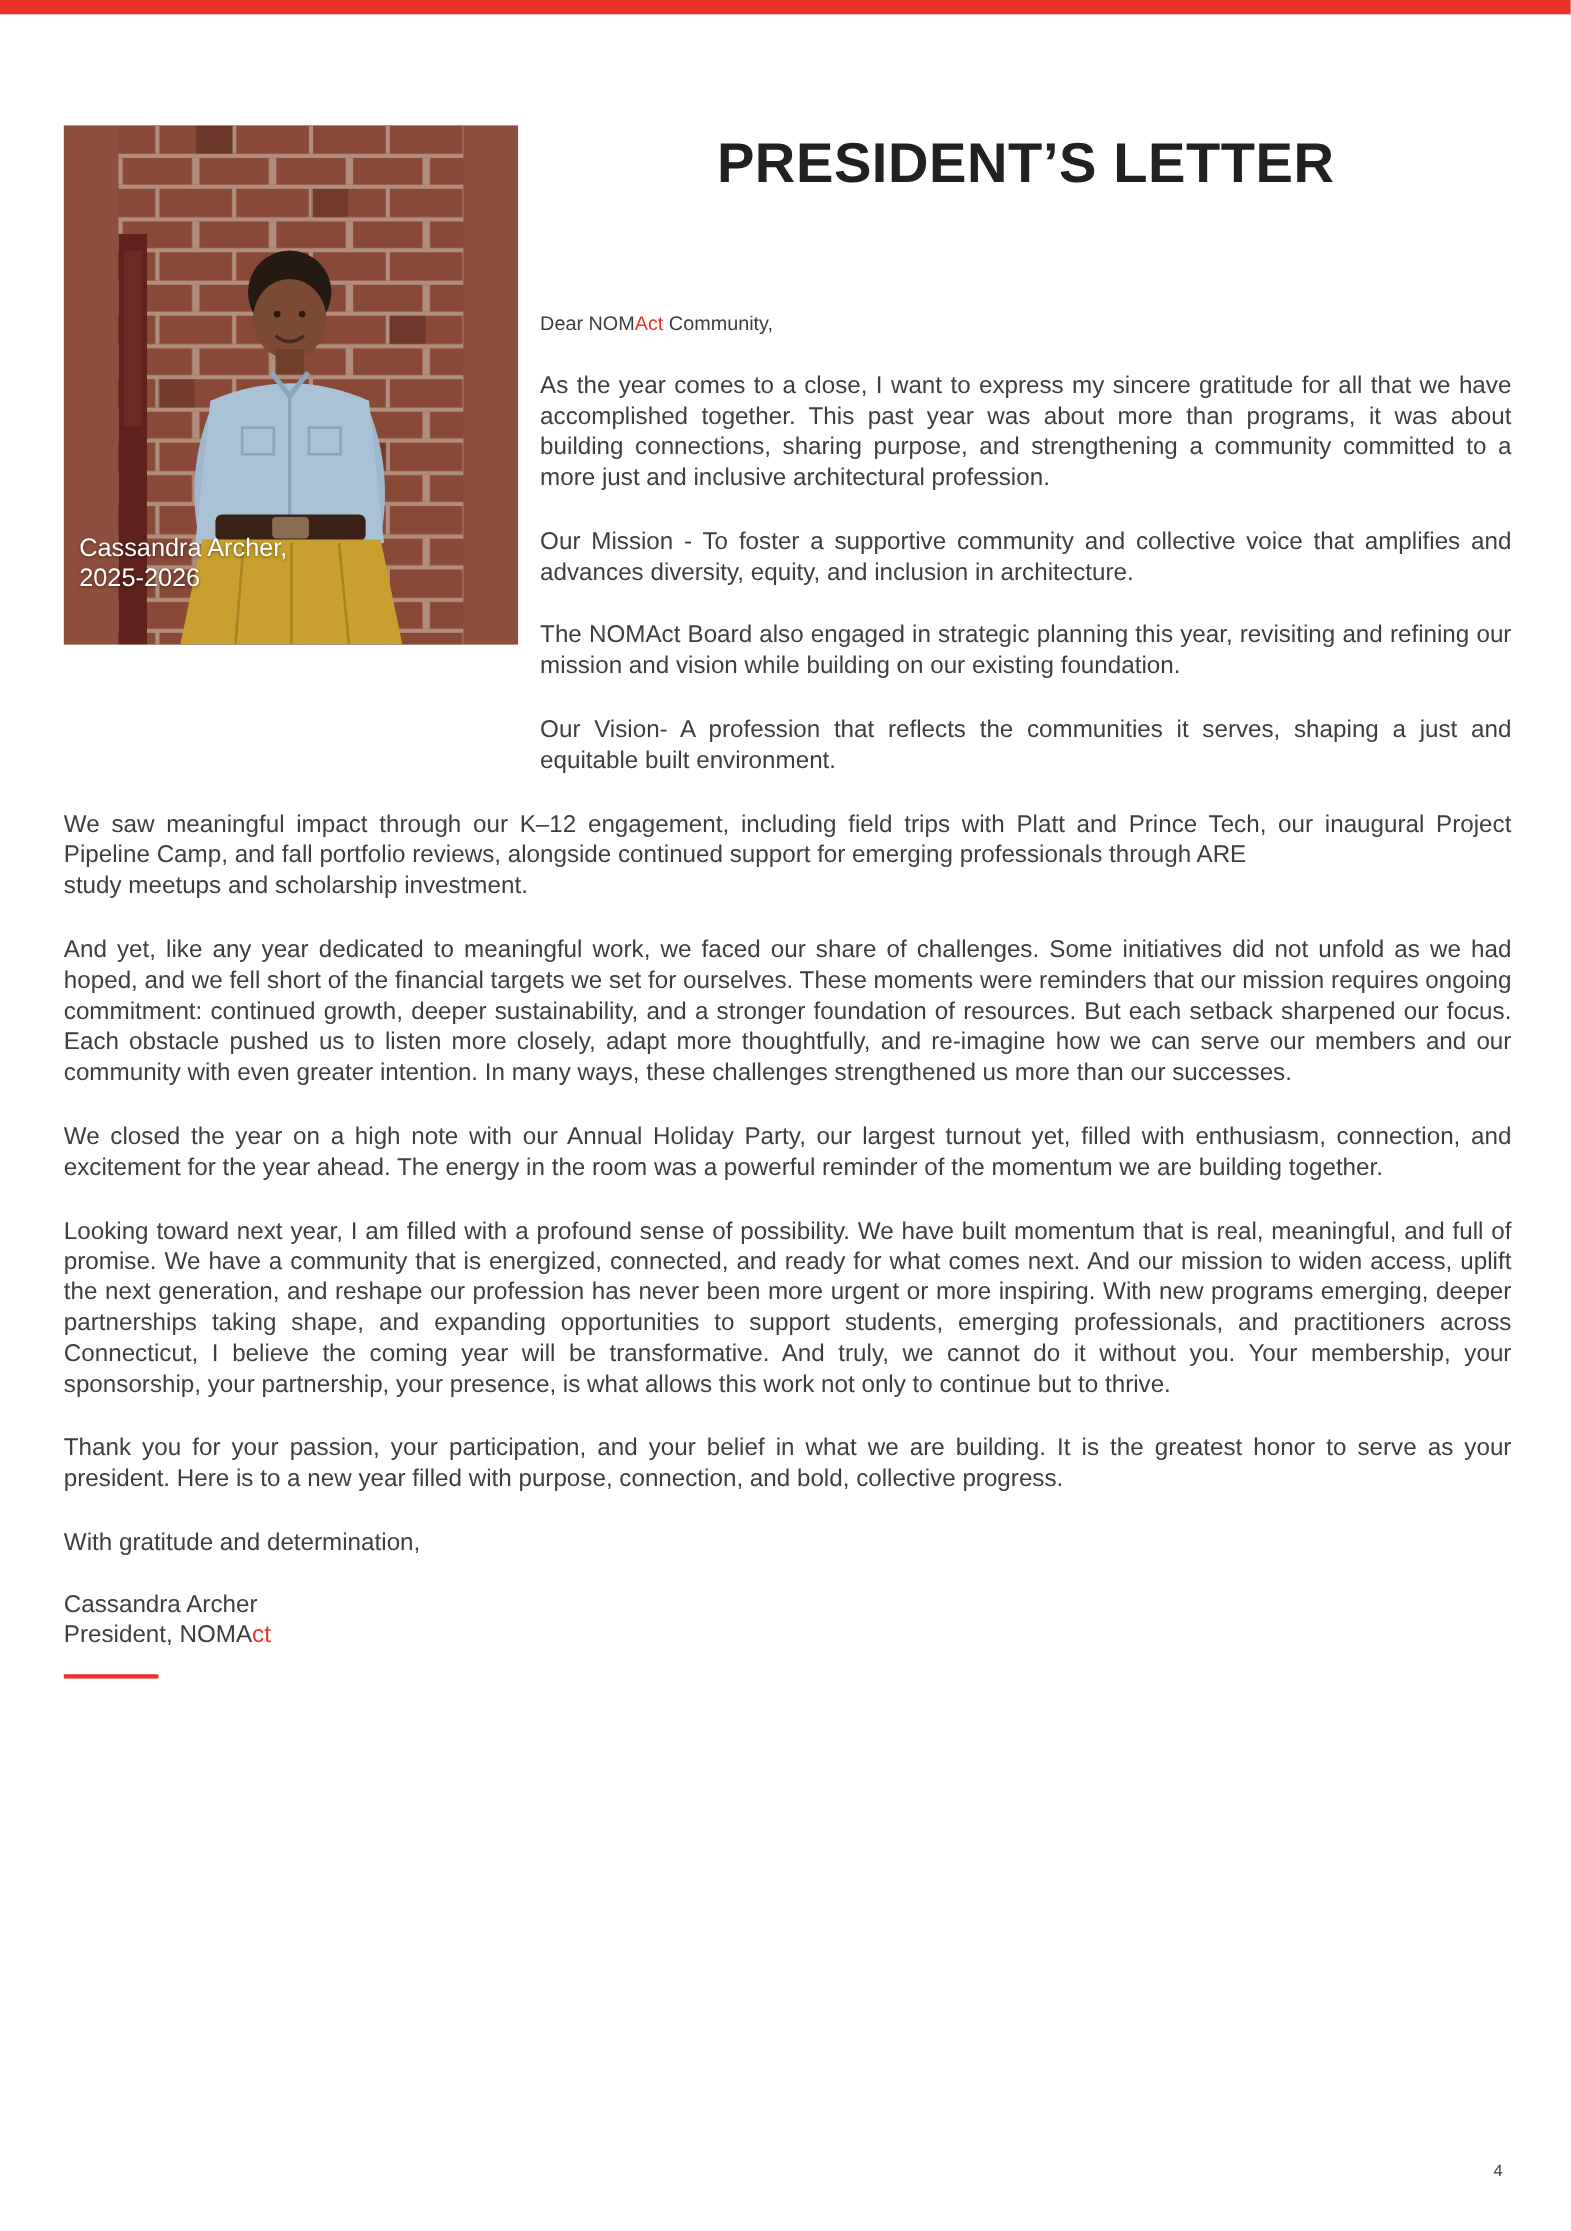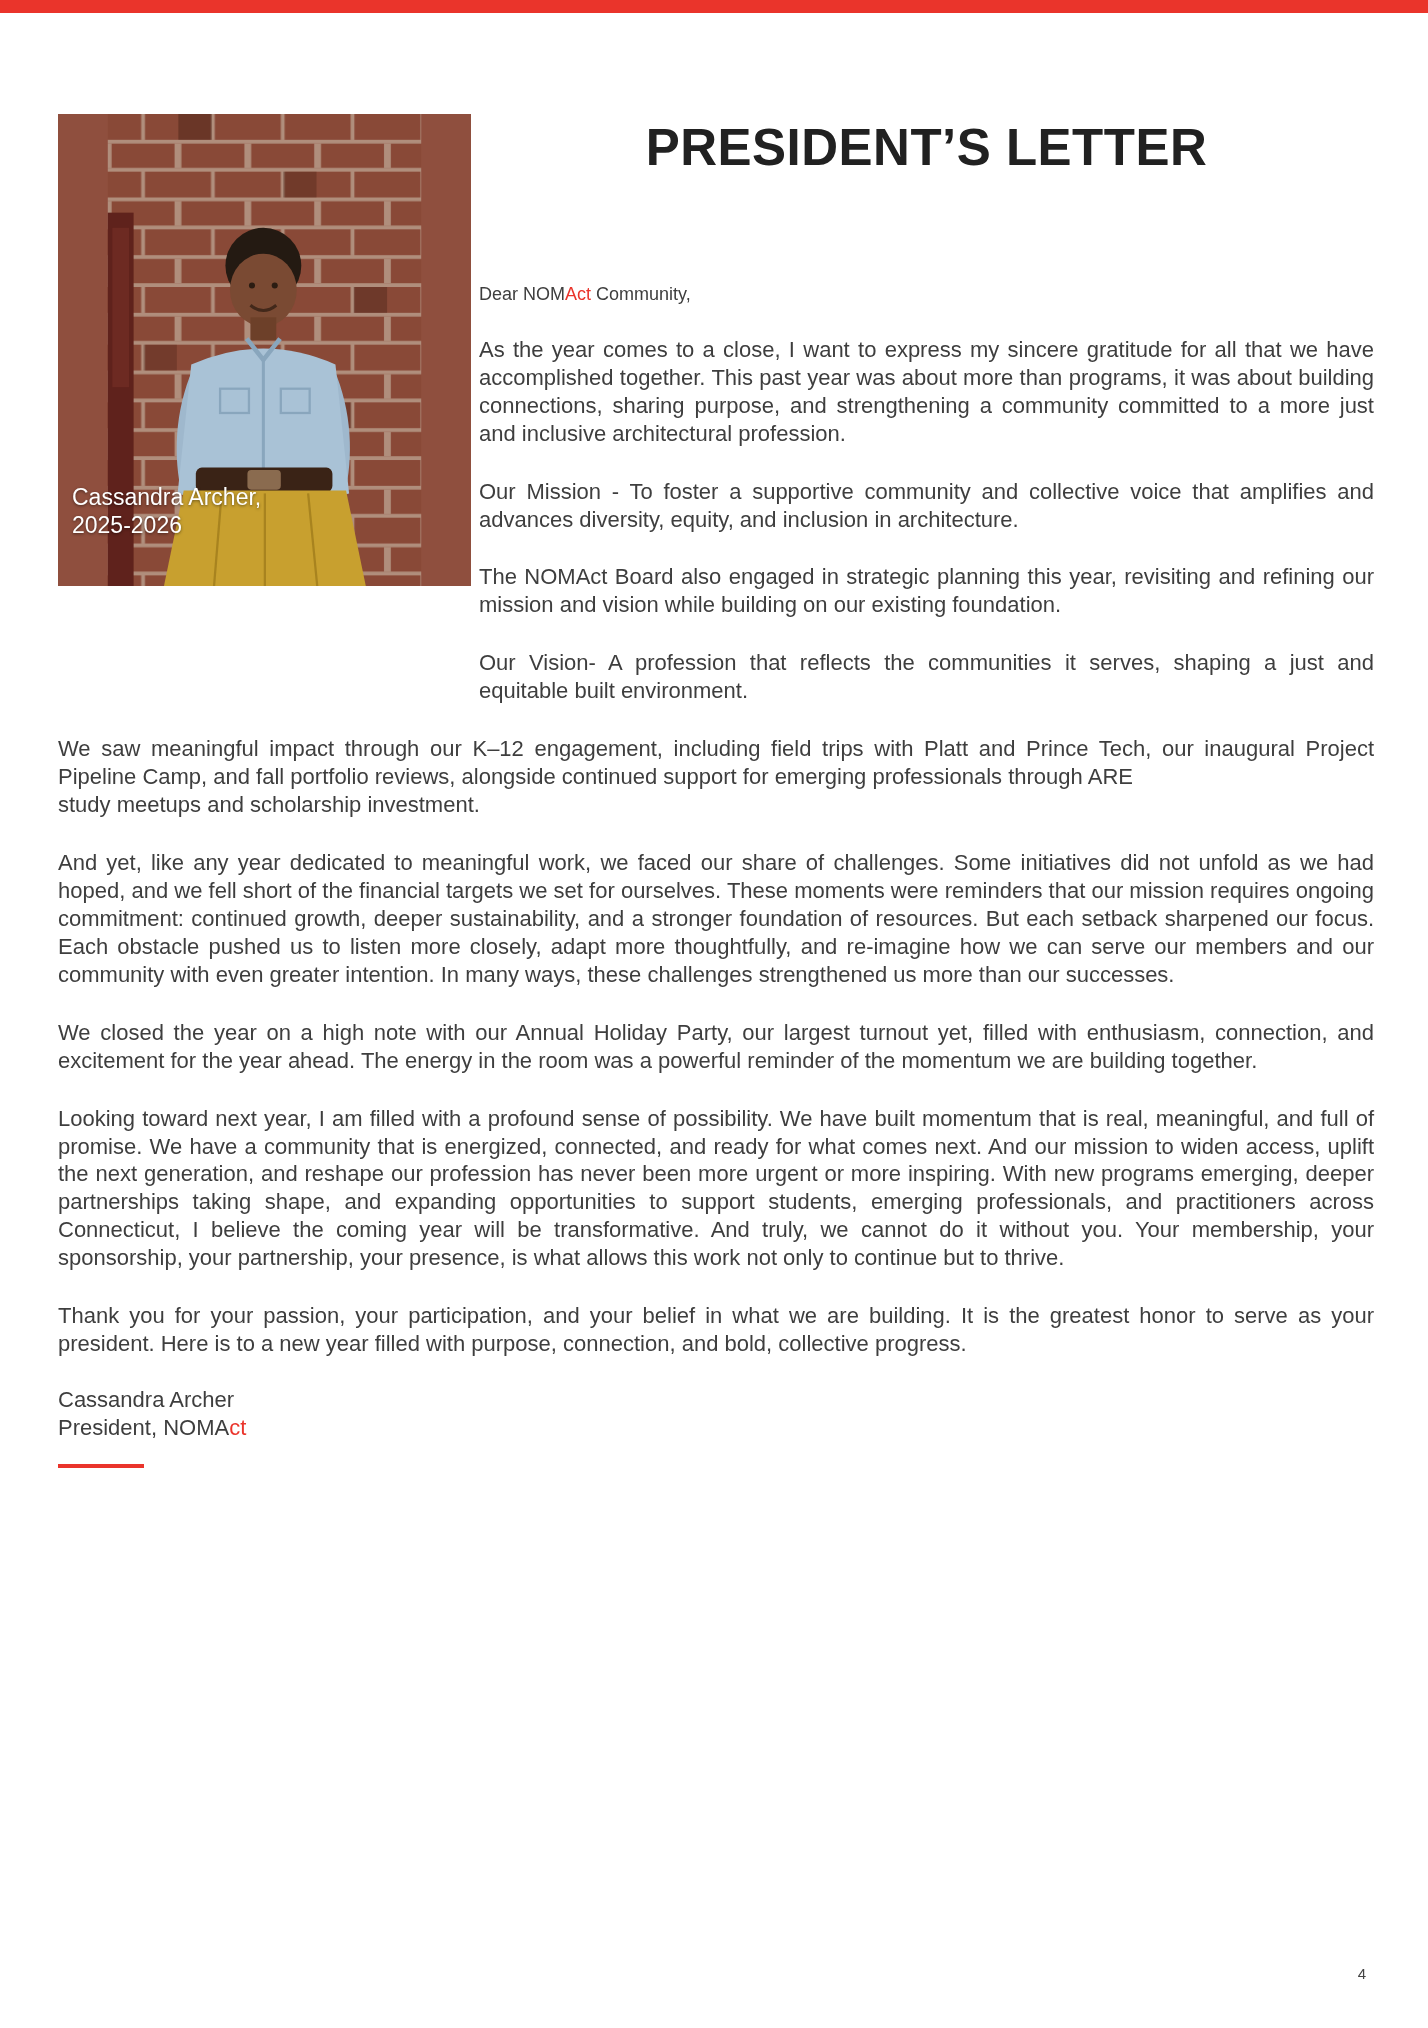--- a/index.html
+++ b/index.html
@@ -35,21 +35,21 @@
     position: absolute;
     left: 14px;
     bottom: 46px;
     color: #ffffff;
     font-size: 23px;
     line-height: 1.25;
     font-weight: 500;
     text-shadow: 0 1px 3px rgba(0,0,0,0.5);
   }
 
-  .right-col { flex: 1 1 auto; min-width: 0; padding-left: 8px; }
+  .right-col { flex: 1 1 auto; min-width: 0; padding-left: 20px; }
 
   .title {
     margin: 4px 0 0 0;
     text-align: center;
     font-size: 51px;
     font-weight: 700;
     letter-spacing: 0.5px;
     color: #212121;
   }
 
@@ -153,20 +153,21 @@
   </div>
 
   <section class="full">
     <p class="body-text first">We saw meaningful impact through our K–12 engagement, including field trips with Platt and Prince Tech, our inaugural Project Pipeline Camp, and fall portfolio reviews, alongside continued support for emerging professionals through ARE
  study meetups and scholarship investment.</p>
     <p class="body-text">And yet, like any year dedicated to meaningful work, we faced our share of challenges. Some initiatives did not unfold as we had hoped, and we fell short of the financial targets we set for ourselves. These moments were reminders that our mission requires ongoing commitment: continued growth, deeper sustainability, and a stronger foundation of resources. But each setback sharpened our focus. Each obstacle pushed us to listen more closely, adapt more thoughtfully, and re-imagine how we can serve our members and our community with even greater intention. In many ways, these challenges strengthened us more than our successes.</p>
     <p class="body-text">We closed the year on a high note with our Annual Holiday Party, our largest turnout yet, filled with enthusiasm, connection, and excitement for the year ahead. The energy in the room was a powerful reminder of the momentum we are building together.</p>
     <p class="body-text">Looking toward next year, I am filled with a profound sense of possibility. We have built momentum that is real, meaningful, and full of promise. We have a community that is energized, connected, and ready for what comes next. And our mission to widen access, uplift the next generation, and reshape our profession has never been more urgent or more inspiring. With new programs emerging, deeper partnerships taking shape, and expanding opportunities to support students, emerging professionals, and practitioners across Connecticut, I believe the coming year will be transformative. And truly, we cannot do it without you. Your membership, your sponsorship, your partnership, your presence, is what allows this work not only to continue but to thrive.</p>
     <p class="body-text">Thank you for your passion, your participation, and your belief in what we are building. It is the greatest honor to serve as your president. Here is to a new year filled with purpose, connection, and bold, collective progress.</p>
 
+    <p class="body-text closing">With gratitude and determination,</p>
 
     <div class="signature">
       <div>Cassandra Archer</div>
       <div><span>President, NOMA</span><span class="accent">ct</span></div>
     </div>
 
     <div class="sig-rule"></div>
   </section>
 
 </div>

